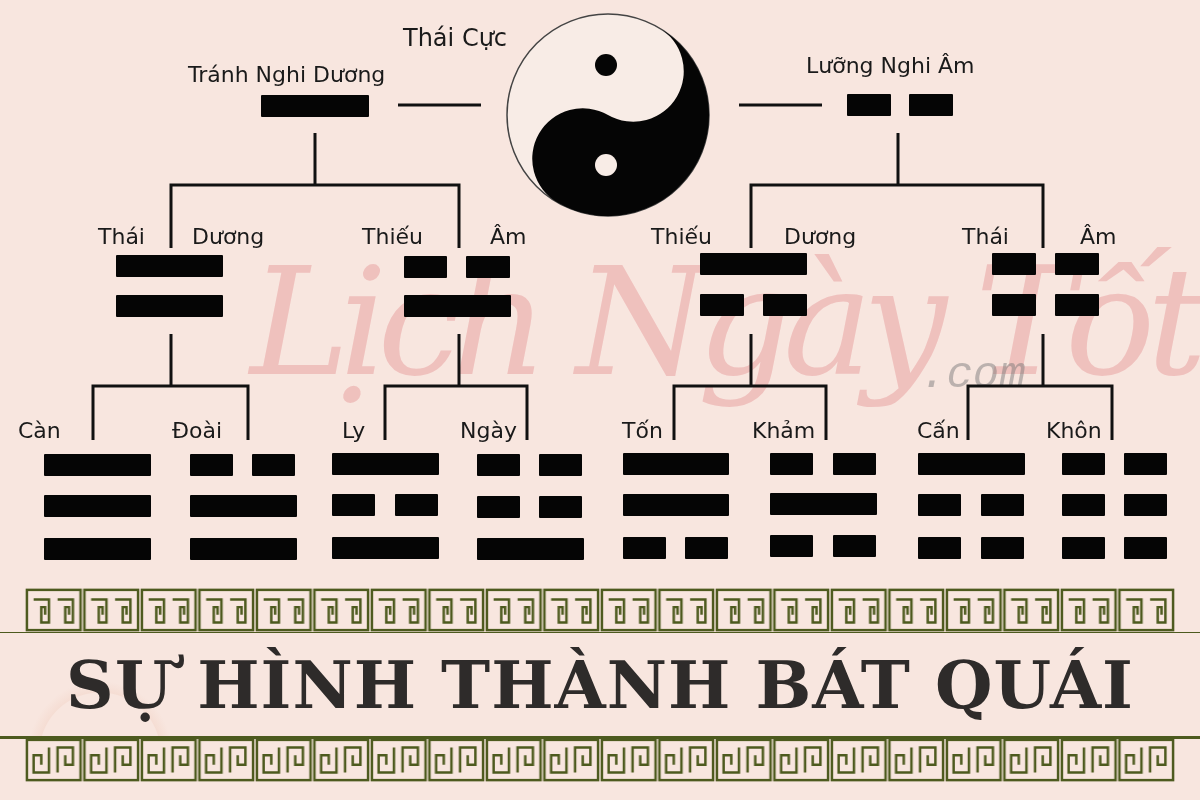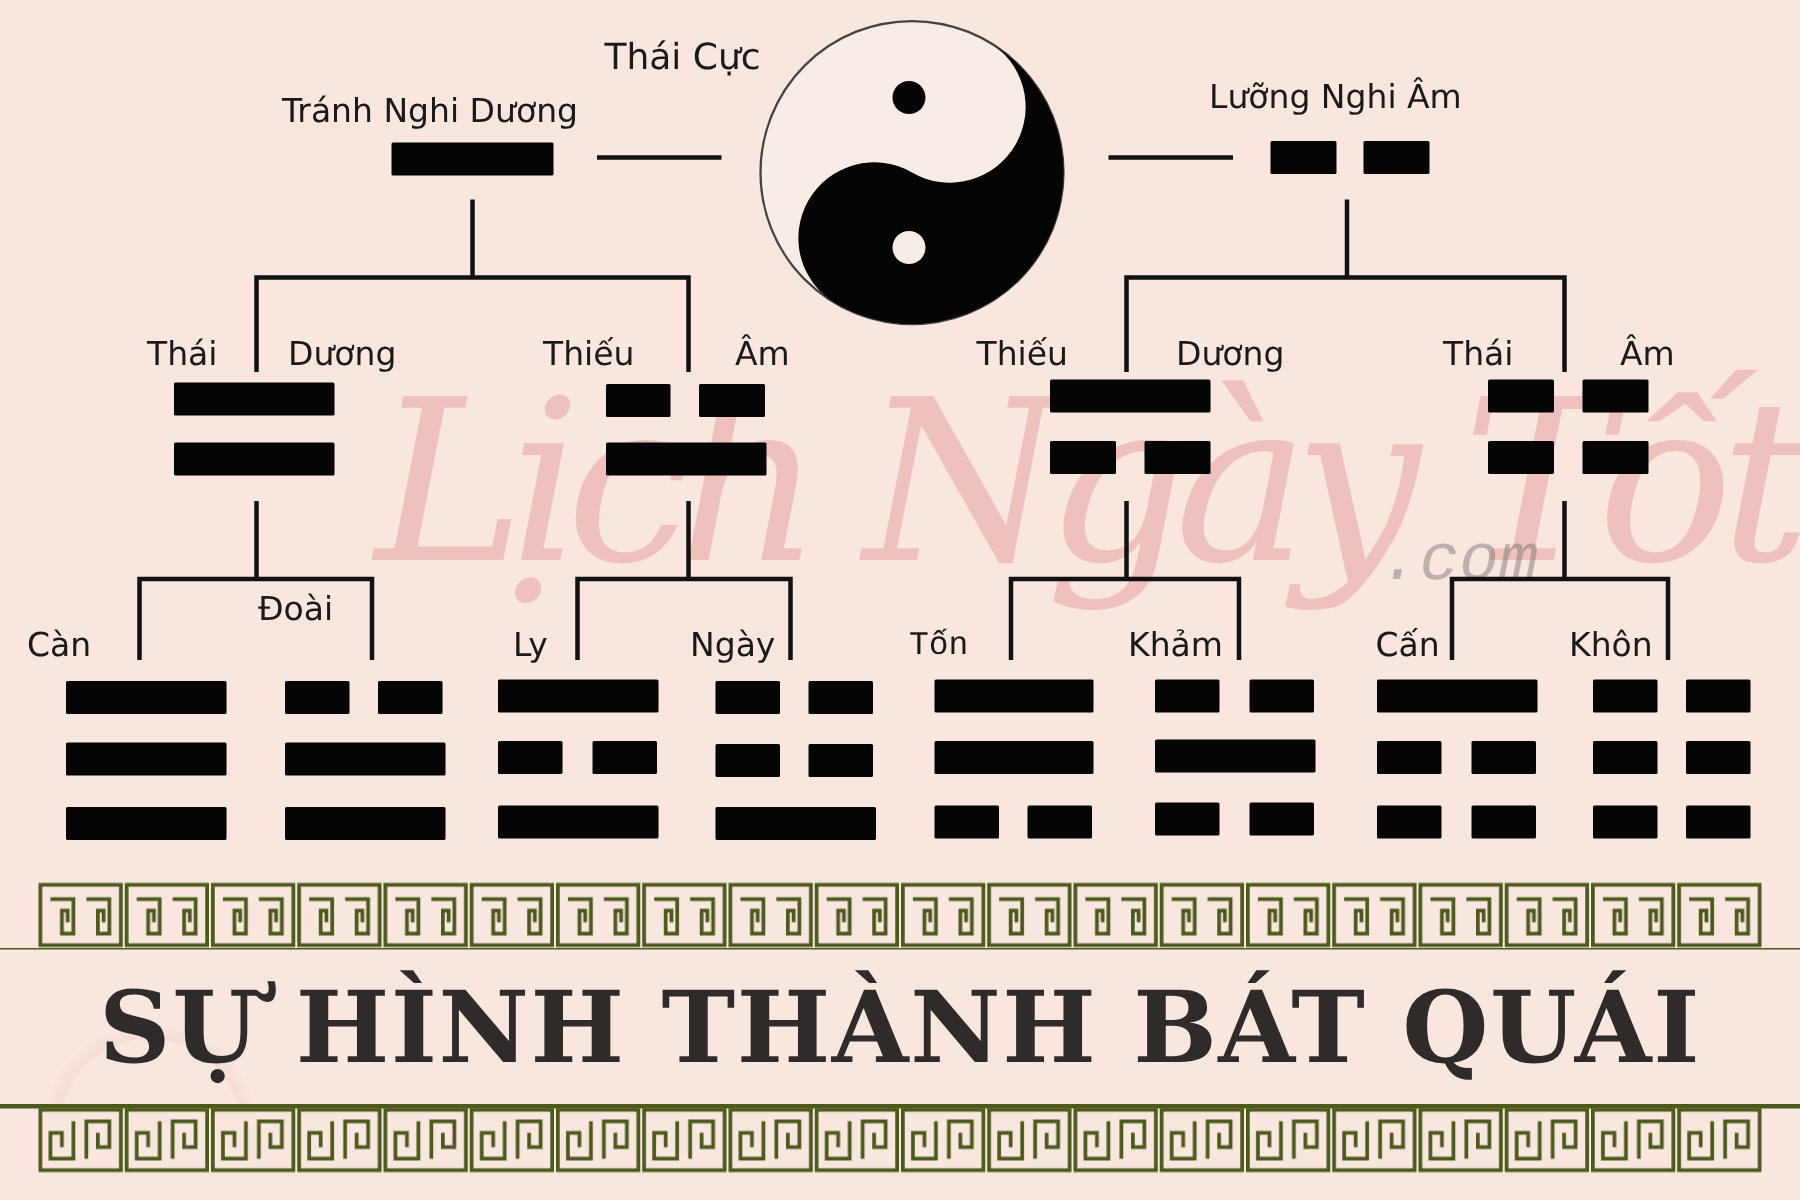--- a/index.html
+++ b/index.html
@@ -86,24 +86,24 @@
     <div class="bar" style="left:763px; top:294px; width:44px; height:22px;"></div>
   </div>
   <div>
     <div class="bar" style="left:992px; top:253px; width:44px; height:22px;"></div>
     <div class="bar" style="left:1055px; top:253px; width:44px; height:22px;"></div>
     <div class="bar" style="left:992px; top:294px; width:44px; height:22px;"></div>
     <div class="bar" style="left:1055px; top:294px; width:44px; height:22px;"></div>
   </div>
 
   <div class="lbl" style="left:18px; top:420px;">Càn</div>
-  <div class="lbl" style="left:172px; top:396px;">Đoài</div>
+  <div class="lbl" style="left:172px; top:420px;">Đoài</div>
   <div class="lbl" style="left:342px; top:420px;">Ly</div>
   <div class="lbl" style="left:460px; top:420px;">Ngày</div>
-  <div class="lbl" style="left:606px; top:420px;font-family:Liberation Mono, monospace;">Tốn</div>
+  <div class="lbl" style="left:622px; top:420px;">Tốn</div>
   <div class="lbl" style="left:752px; top:420px;text-align:right;">Khảm</div>
   <div class="lbl" style="left:917px; top:420px;">Cấn</div>
   <div class="lbl" style="left:1046px; top:420px;">Khôn</div>
 
   <div>
     <div class="bar" style="left:44px; top:454px; width:107px; height:22px;"></div>
     <div class="bar" style="left:44px; top:495px; width:107px; height:22px;"></div>
     <div class="bar" style="left:44px; top:538px; width:107px; height:22px;"></div>
   </div>
   <div>

